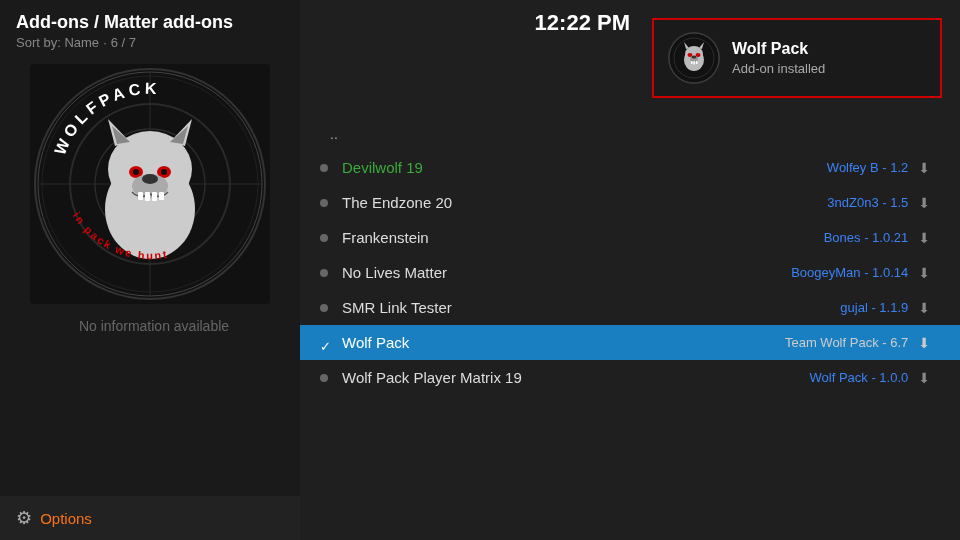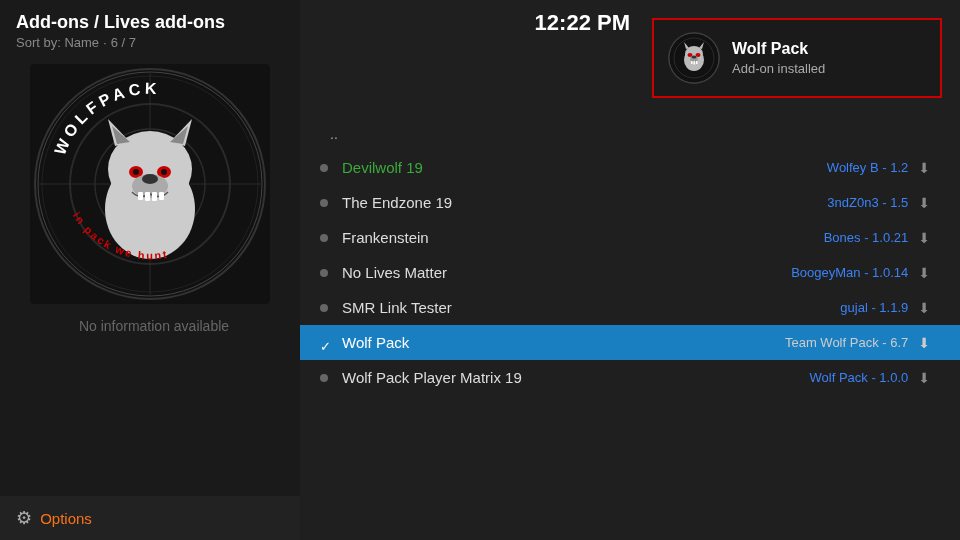--- a/index.html
+++ b/index.html
@@ -230,21 +230,21 @@
 
     .download-icon.selected-icon {
       color: #cccccc;
     }
   </style>
 </head>
 <body>
 
 <div class="left-panel">
   <div class="header-section">
-    <div class="breadcrumb">Add-ons / Lives add-ons</div>
+    <div class="breadcrumb">Add-ons / Matter add-ons</div>
     <div class="sort-info">Sort by: Name · 6 / 7</div>
   </div>
 
   <div class="addon-image-container">
 
     <svg class="wolfpack-logo" viewBox="0 0 240 240" xmlns="http://www.w3.org/2000/svg">
 
       <circle cx="120" cy="120" r="115" fill="#111111" stroke="#333" stroke-width="2"></circle>
 
       <circle cx="120" cy="120" r="112" fill="none" stroke="#444" stroke-width="1"></circle>
@@ -336,21 +336,21 @@
 
     <div id="list-container">
         <div class="list-item">
           <div class="item-bullet"></div>
           <span class="item-name highlighted">Devilwolf 19</span>
           <span class="item-meta">Wolfey B - 1.2</span>
           <span class="download-icon">⬇</span>
         </div>
         <div class="list-item">
           <div class="item-bullet"></div>
-          <span class="item-name">The Endzone 19</span>
+          <span class="item-name">The Endzone 20</span>
           <span class="item-meta">3ndZ0n3 - 1.5</span>
           <span class="download-icon">⬇</span>
         </div>
         <div class="list-item">
           <div class="item-bullet"></div>
           <span class="item-name">Frankenstein</span>
           <span class="item-meta">Bones - 1.0.21</span>
           <span class="download-icon">⬇</span>
         </div>
         <div class="list-item">

